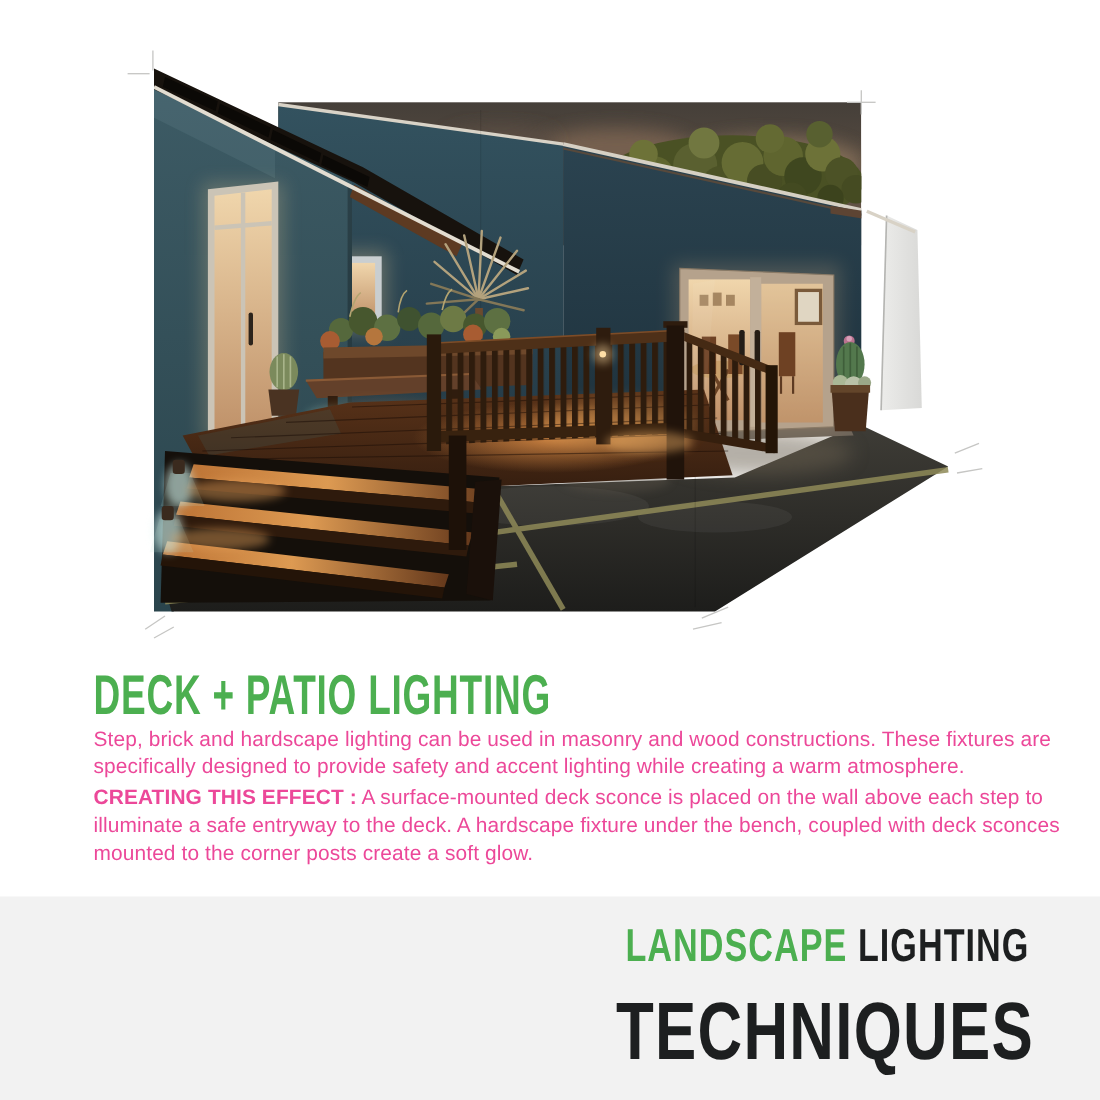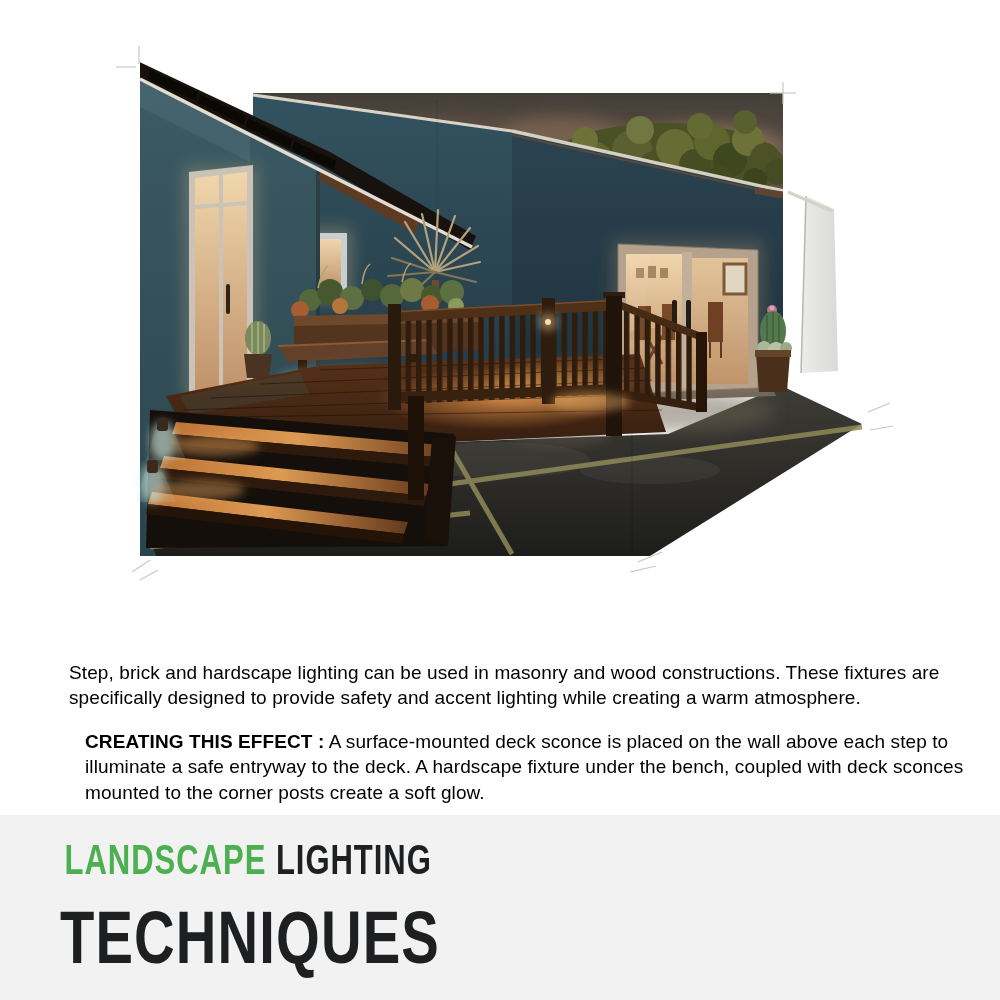--- a/index.html
+++ b/index.html
@@ -2,27 +2,27 @@
 <html><head>
 <meta charset="utf-8">
 <style>
   html,body{margin:0;padding:0;background:#ffffff;}
   .poster{position:relative;width:1000px;height:1000px;background:#ffffff;overflow:hidden;
           font-family:"Liberation Sans",sans-serif;}
   .hero{position:absolute;left:0;top:0;width:1000px;height:820px;}
   .headline{position:absolute;left:85px;top:606px;font-size:51px;font-weight:700;line-height:1;
             letter-spacing:.02em;white-space:nowrap;}
   .condense-l{display:inline-block;transform:scaleX(.66);transform-origin:0 50%;}
-  .body-copy{position:absolute;left:69px;width:892px;color:#000000;font-size:19px;line-height:1.34;
+  .body-copy{position:absolute;left:85px;width:892px;color:#ec4899;font-size:19px;line-height:1.34;
              letter-spacing:.1px;}
   .p1{top:660px;}
   .p2{top:713px;}
   .bold-lead{font-weight:700;}
   .footer{position:absolute;left:0;top:815px;width:1000px;height:185px;background:#f2f2f2;
-          display:flex;flex-direction:column;align-items:flex-start;}
+          display:flex;flex-direction:column;align-items:flex-end;}
   .brand-line{margin-top:24px;font-size:42px;font-weight:700;line-height:1;letter-spacing:.03em;
               white-space:nowrap;}
   .condense-c{display:inline-block;transform:scaleX(.74);transform-origin:50% 50%;}
   .condense-t{display:inline-block;transform:scaleX(.76);transform-origin:50% 50%;}
   .brand-dark{color:#1d1f20;}
   .tech-line{margin-top:20px;font-size:74px;font-weight:700;line-height:1;letter-spacing:.02em;
              color:#1d1f20;white-space:nowrap;}
 </style>
 </head>
 <body>
@@ -337,24 +337,27 @@
         <line x1="783" y1="82" x2="783" y2="104"></line>
       <line x1="868" y1="412" x2="890" y2="403"></line>
         <line x1="870" y1="430" x2="893" y2="426"></line>
       <line x1="638" y1="562" x2="662" y2="552"></line>
         <line x1="630" y1="572" x2="656" y2="566"></line>
       <line x1="132" y1="572" x2="150" y2="560"></line>
         <line x1="140" y1="580" x2="158" y2="570"></line>
     </g>
   </svg>
 
+  <h1 class="headline" style="margin:0;color:#4CAF50;">
+    <span class="condense-l">DECK + PATIO LIGHTING</span>
+  </h1>
 
   <p class="body-copy p1" style="position:absolute;margin:0;">Step, brick and hardscape lighting can be used in masonry and wood constructions. These fixtures are specifically designed to provide safety and accent lighting while creating a warm atmosphere.</p>
 
-  <p class="body-copy p2" style="position:absolute;margin:16px;">
+  <p class="body-copy p2" style="position:absolute;margin:0;">
     <span class="bold-lead">CREATING THIS EFFECT :</span><span> A surface-mounted deck sconce is placed on the wall above each step to illuminate a safe entryway to the deck. A hardscape fixture under the bench, coupled with deck sconces mounted to the corner posts create a soft glow.</span>
   </p>
 
   <div class="footer">
     <div class="brand-line">
       <span class="condense-c">
         <span style="color:#4CAF50;">LANDSCAPE</span>
         <span class="brand-dark">LIGHTING</span>
       </span>
     </div>

